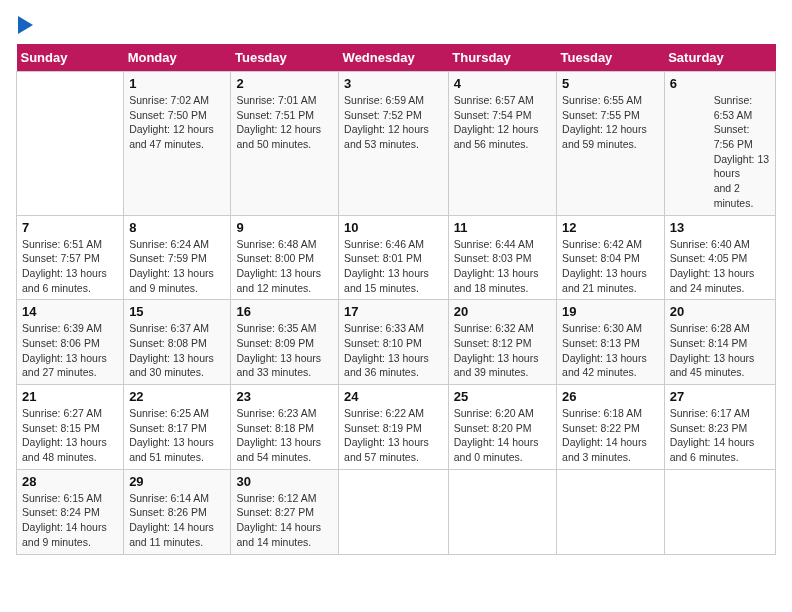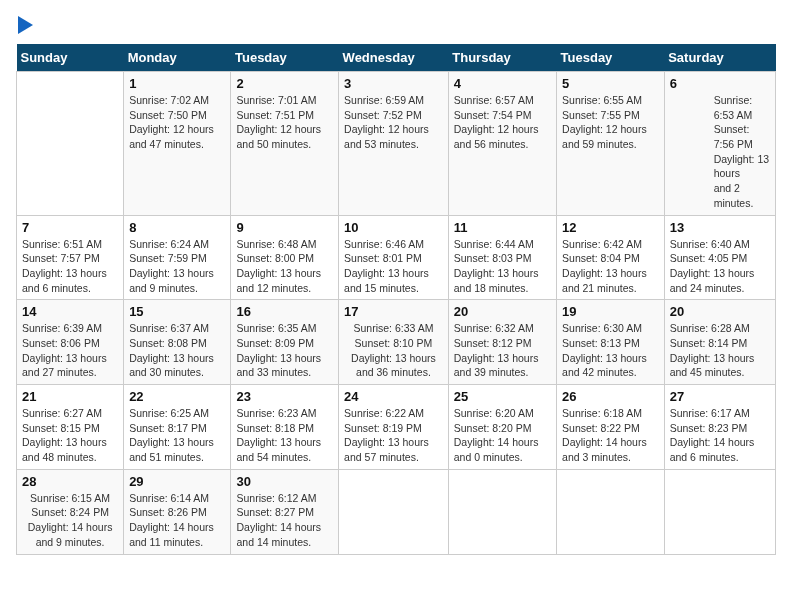--- a/index.html
+++ b/index.html
@@ -28,21 +28,21 @@
       font-size: 16px;
       color: #444;
       font-weight: normal;
     }
     table {
       width: 100%;
       border-collapse: collapse;
       font-size: 11px;
     }
     thead tr th {
-      background: #0c4a6e;
+      background: #be185d;
       color: #fff;
       padding: 6px 4px;
       text-align: left;
       font-size: 13px;
       font-weight: bold;
     }
     tbody tr td {
       border: 1px solid #ccc;
       padding: 4px 5px;
       vertical-align: top;
@@ -227,21 +227,21 @@
         </td>
         <td>
           <span class="day-num">16</span>
           <div class="day-info" style="white-space: pre-line;">Sunrise: 6:35 AM
 Sunset: 8:09 PM
 Daylight: 13 hours
 and 33 minutes.</div>
         </td>
         <td>
           <span class="day-num">17</span>
-          <div class="day-info" style="white-space: pre-line; text-align: center;">Sunrise: 6:33 AM
+          <div class="day-info" style="white-space: pre-line;">Sunrise: 6:33 AM
 Sunset: 8:10 PM
 Daylight: 13 hours
 and 36 minutes.</div>
         </td>
         <td>
           <span class="day-num">20</span>
           <div class="day-info" style="white-space: pre-line;">Sunrise: 6:32 AM
 Sunset: 8:12 PM
 Daylight: 13 hours
 and 39 minutes.</div>
@@ -308,21 +308,21 @@
           <span class="day-num">27</span>
           <div class="day-info" style="white-space: pre-line;">Sunrise: 6:17 AM
 Sunset: 8:23 PM
 Daylight: 14 hours
 and 6 minutes.</div>
         </td>
       </tr>
       <tr>
         <td>
           <span class="day-num">28</span>
-          <div class="day-info" style="white-space: pre-line; text-align: center;">Sunrise: 6:15 AM
+          <div class="day-info" style="white-space: pre-line;">Sunrise: 6:15 AM
 Sunset: 8:24 PM
 Daylight: 14 hours
 and 9 minutes.</div>
         </td>
         <td>
           <span class="day-num">29</span>
           <div class="day-info" style="white-space: pre-line;">Sunrise: 6:14 AM
 Sunset: 8:26 PM
 Daylight: 14 hours
 and 11 minutes.</div>

